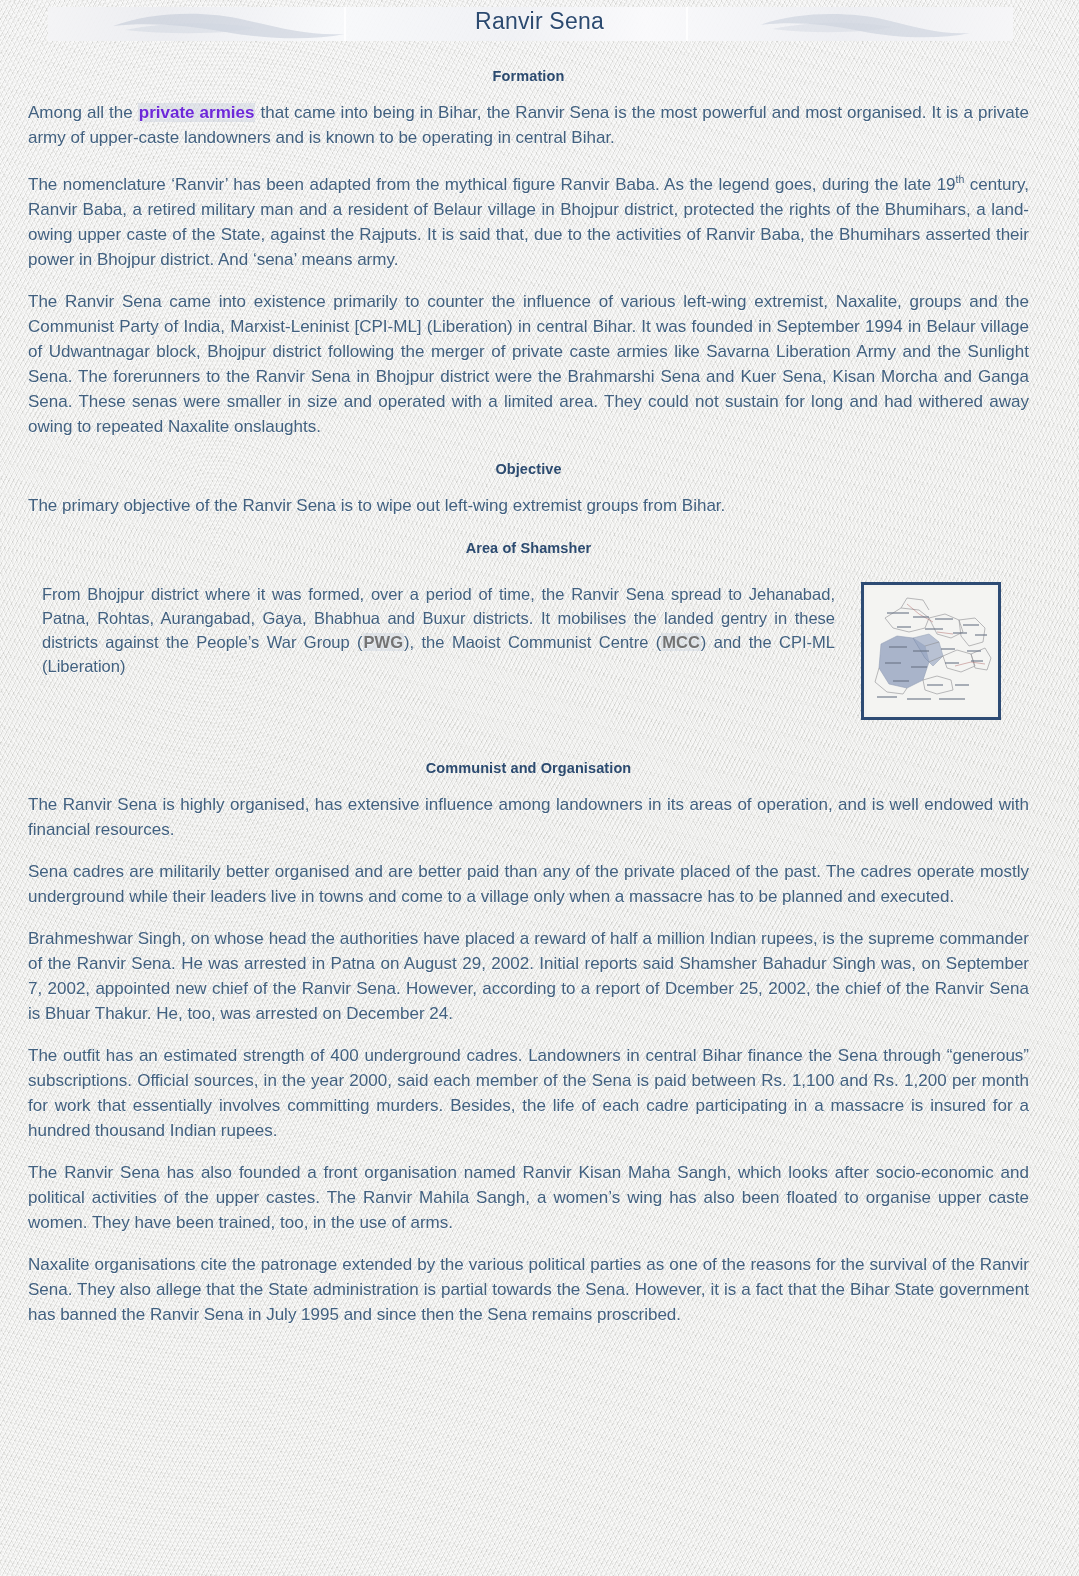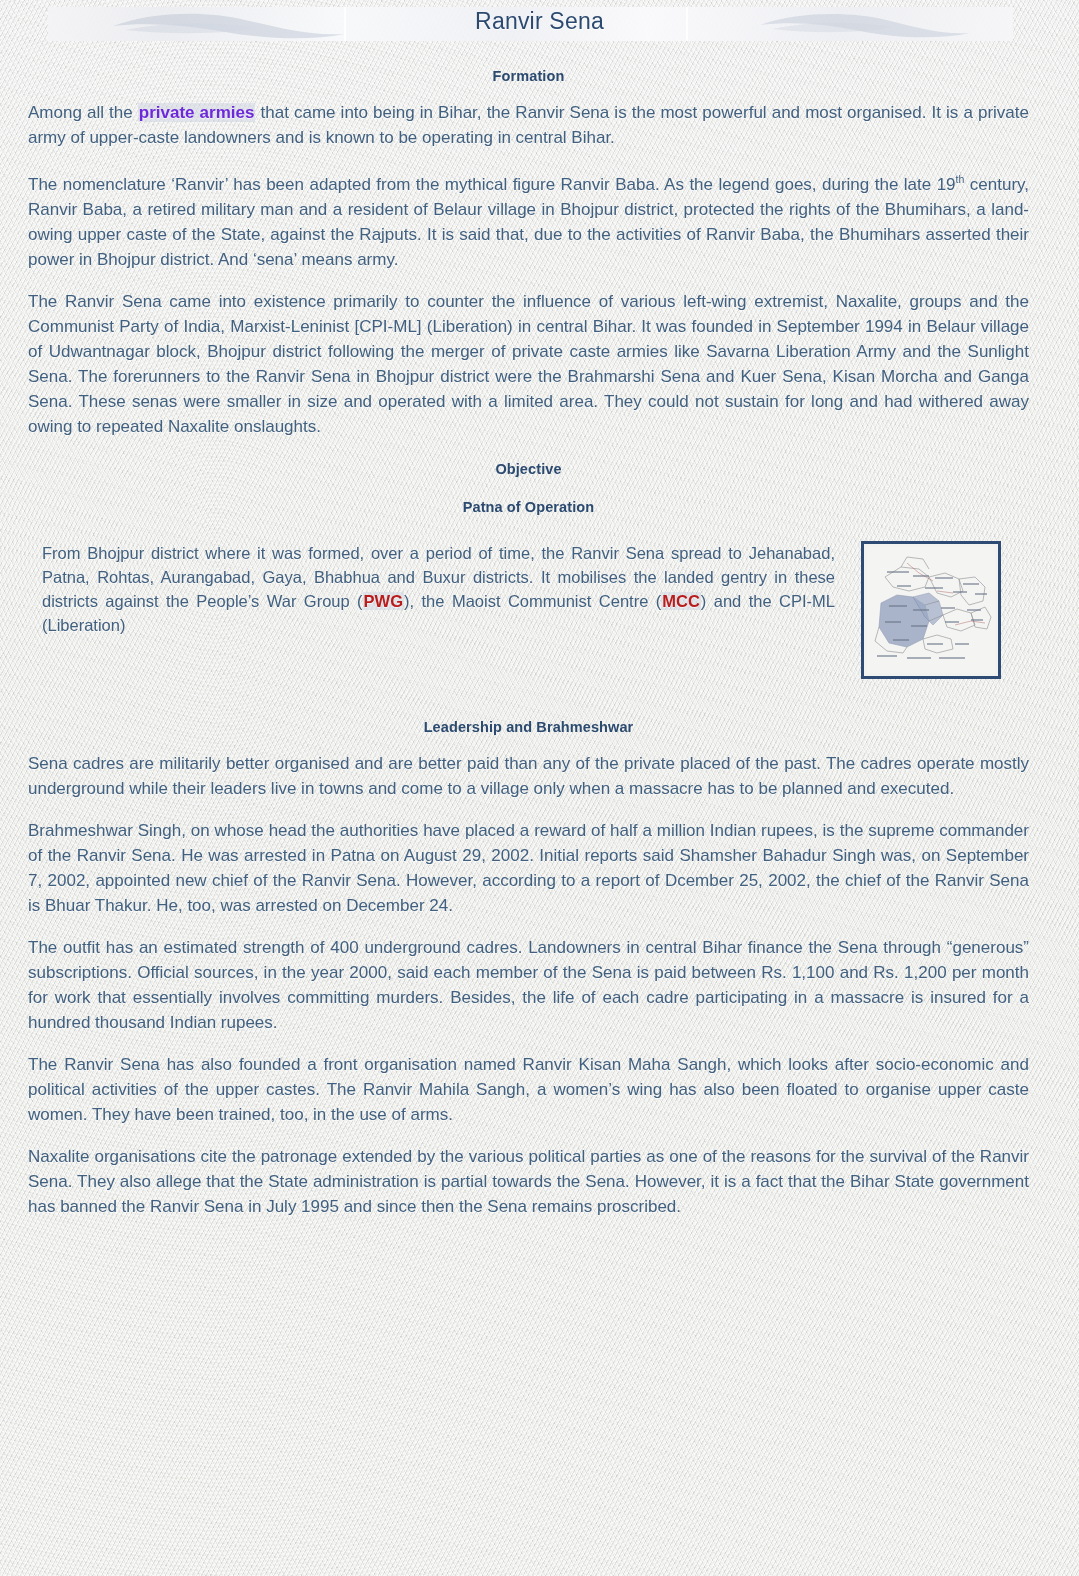--- a/index.html
+++ b/index.html
@@ -129,21 +129,21 @@
   p.body-text:last-child { margin-bottom: 0; }
 
   .kw {
     font-weight: bold;
     color: #6d28d9;
     background: rgba(205,212,224,0.50);
     padding: 0 1px;
   }
   .abbr {
     font-weight: bold;
-    color: #b91c1c;
+    color: #737373;
     background: rgba(205,212,224,0.45);
     padding: 0 1px;
   }
   sup { font-size: 0.62em; vertical-align: super; }
 
   
   .aoo-block {
     position: relative;
     min-height: 150px;
     margin-top: 26px;
@@ -209,22 +209,23 @@
 
   <div class="content">
 
     <h2 class="section-heading first">Formation</h2>
 
     <p class="body-text">Among all the <span class="kw">private armies</span> that came into being in Bihar, the Ranvir Sena is the most powerful and most organised. It is a private army of upper-caste landowners and is known to be operating in central Bihar.</p>
     <p class="body-text">The nomenclature ‘Ranvir’ has been adapted from the mythical figure Ranvir Baba. As the legend goes, during the late 19<sup>th</sup> century, Ranvir Baba, a retired military man and a resident of Belaur village in Bhojpur district, protected the rights of the Bhumihars, a land-owing upper caste of the State, against the Rajputs. It is said that, due to the activities of Ranvir Baba, the Bhumihars asserted their power in Bhojpur district. And ‘sena’ means army.</p>
     <p class="body-text">The Ranvir Sena came into existence primarily to counter the influence of various left-wing extremist, Naxalite, groups and the Communist Party of India, Marxist-Leninist [CPI-ML] (Liberation) in central Bihar. It was founded in September 1994 in Belaur village of Udwantnagar block, Bhojpur district following the merger of private caste armies like Savarna Liberation Army and the Sunlight Sena. The forerunners to the Ranvir Sena in Bhojpur district were the Brahmarshi Sena and Kuer Sena, Kisan Morcha and Ganga Sena. These senas were smaller in size and operated with a limited area. They could not sustain for long and had withered away owing to repeated Naxalite onslaughts.</p>
 
     <h2 class="section-heading">Objective</h2>
-
-    <h2 class="section-heading">Patna of Operation</h2>
+    <p class="body-text">The primary objective of the Ranvir Sena is to wipe out left-wing extremist groups from Bihar.</p>
+
+    <h2 class="section-heading">Area of Shamsher</h2>
 
     <div class="aoo-block clearfix">
       <div class="map-figure">
         <div class="map-inner">
           <svg width="128" height="126" viewBox="0 0 128 126">
             <rect x="0" y="0" width="128" height="126" fill="#f4f4f2"></rect>
 
             <path d="M14 56 L30 48 L46 50 L58 58 L62 74 L56 92 L40 100 L22 96 L12 80 Z" fill="#8d9cbb" opacity="0.72" stroke="#6d7d9e" stroke-width="0.6"></path>
             <path d="M46 50 L62 46 L72 54 L76 68 L66 78 L58 70 Z" fill="#9aa8c4" opacity="0.66" stroke="#6d7d9e" stroke-width="0.6"></path>
 
@@ -271,22 +272,23 @@
                 <rect x="40" y="110" width="24" height="2"></rect>
               <rect x="72" y="110" width="26" height="2"></rect>
             </g>
           </svg>
         </div>
       </div>
 
       <p class="aoo-text">From Bhojpur district where it was formed, over a period of time, the Ranvir Sena spread to Jehanabad, Patna, Rohtas, Aurangabad, Gaya, Bhabhua and Buxur districts. It mobilises the landed gentry in these districts against the People’s War Group (<span class="abbr">PWG</span>), the Maoist Communist Centre (<span class="abbr">MCC</span>) and the CPI-ML (Liberation)</p>
     </div>
 
-    <h2 class="section-heading" style="margin-top:28px;">Leadership and Brahmeshwar</h2>
-
+    <h2 class="section-heading" style="margin-top:28px;">Communist and Organisation</h2>
+
+    <p class="body-text">The Ranvir Sena is highly organised, has extensive influence among landowners in its areas of operation, and is well endowed with financial resources.</p>
     <p class="body-text">Sena cadres are militarily better organised and are better paid than any of the private placed of the past. The cadres operate mostly underground while their leaders live in towns and come to a village only when a massacre has to be planned and executed.</p>
     <p class="body-text">Brahmeshwar Singh, on whose head the authorities have placed a reward of half a million Indian rupees, is the supreme commander of the Ranvir Sena. He was arrested in Patna on August 29, 2002. Initial reports said Shamsher Bahadur Singh was, on September 7, 2002, appointed new chief of the Ranvir Sena. However, according to a report of Dcember 25, 2002, the chief of the Ranvir Sena is Bhuar Thakur. He, too, was arrested on December 24.</p>
     <p class="body-text">The outfit has an estimated strength of 400 underground cadres. Landowners in central Bihar finance the Sena through “generous” subscriptions. Official sources, in the year 2000, said each member of the Sena is paid between Rs. 1,100 and Rs. 1,200 per month for work that essentially involves committing murders. Besides, the life of each cadre participating in a massacre is insured for a hundred thousand Indian rupees.</p>
     <p class="body-text">The Ranvir Sena has also founded a front organisation named Ranvir Kisan Maha Sangh, which looks after socio-economic and political activities of the upper castes. The Ranvir Mahila Sangh, a women’s wing has also been floated to organise upper caste women. They have been trained, too, in the use of arms.</p>
     <p class="body-text">Naxalite organisations cite the patronage extended by the various political parties as one of the reasons for the survival of the Ranvir Sena. They also allege that the State administration is partial towards the Sena. However, it is a fact that the Bihar State government has banned the Ranvir Sena in July 1995 and since then the Sena remains proscribed.</p>
 
   </div>
 </div>
 
 </body></html>

